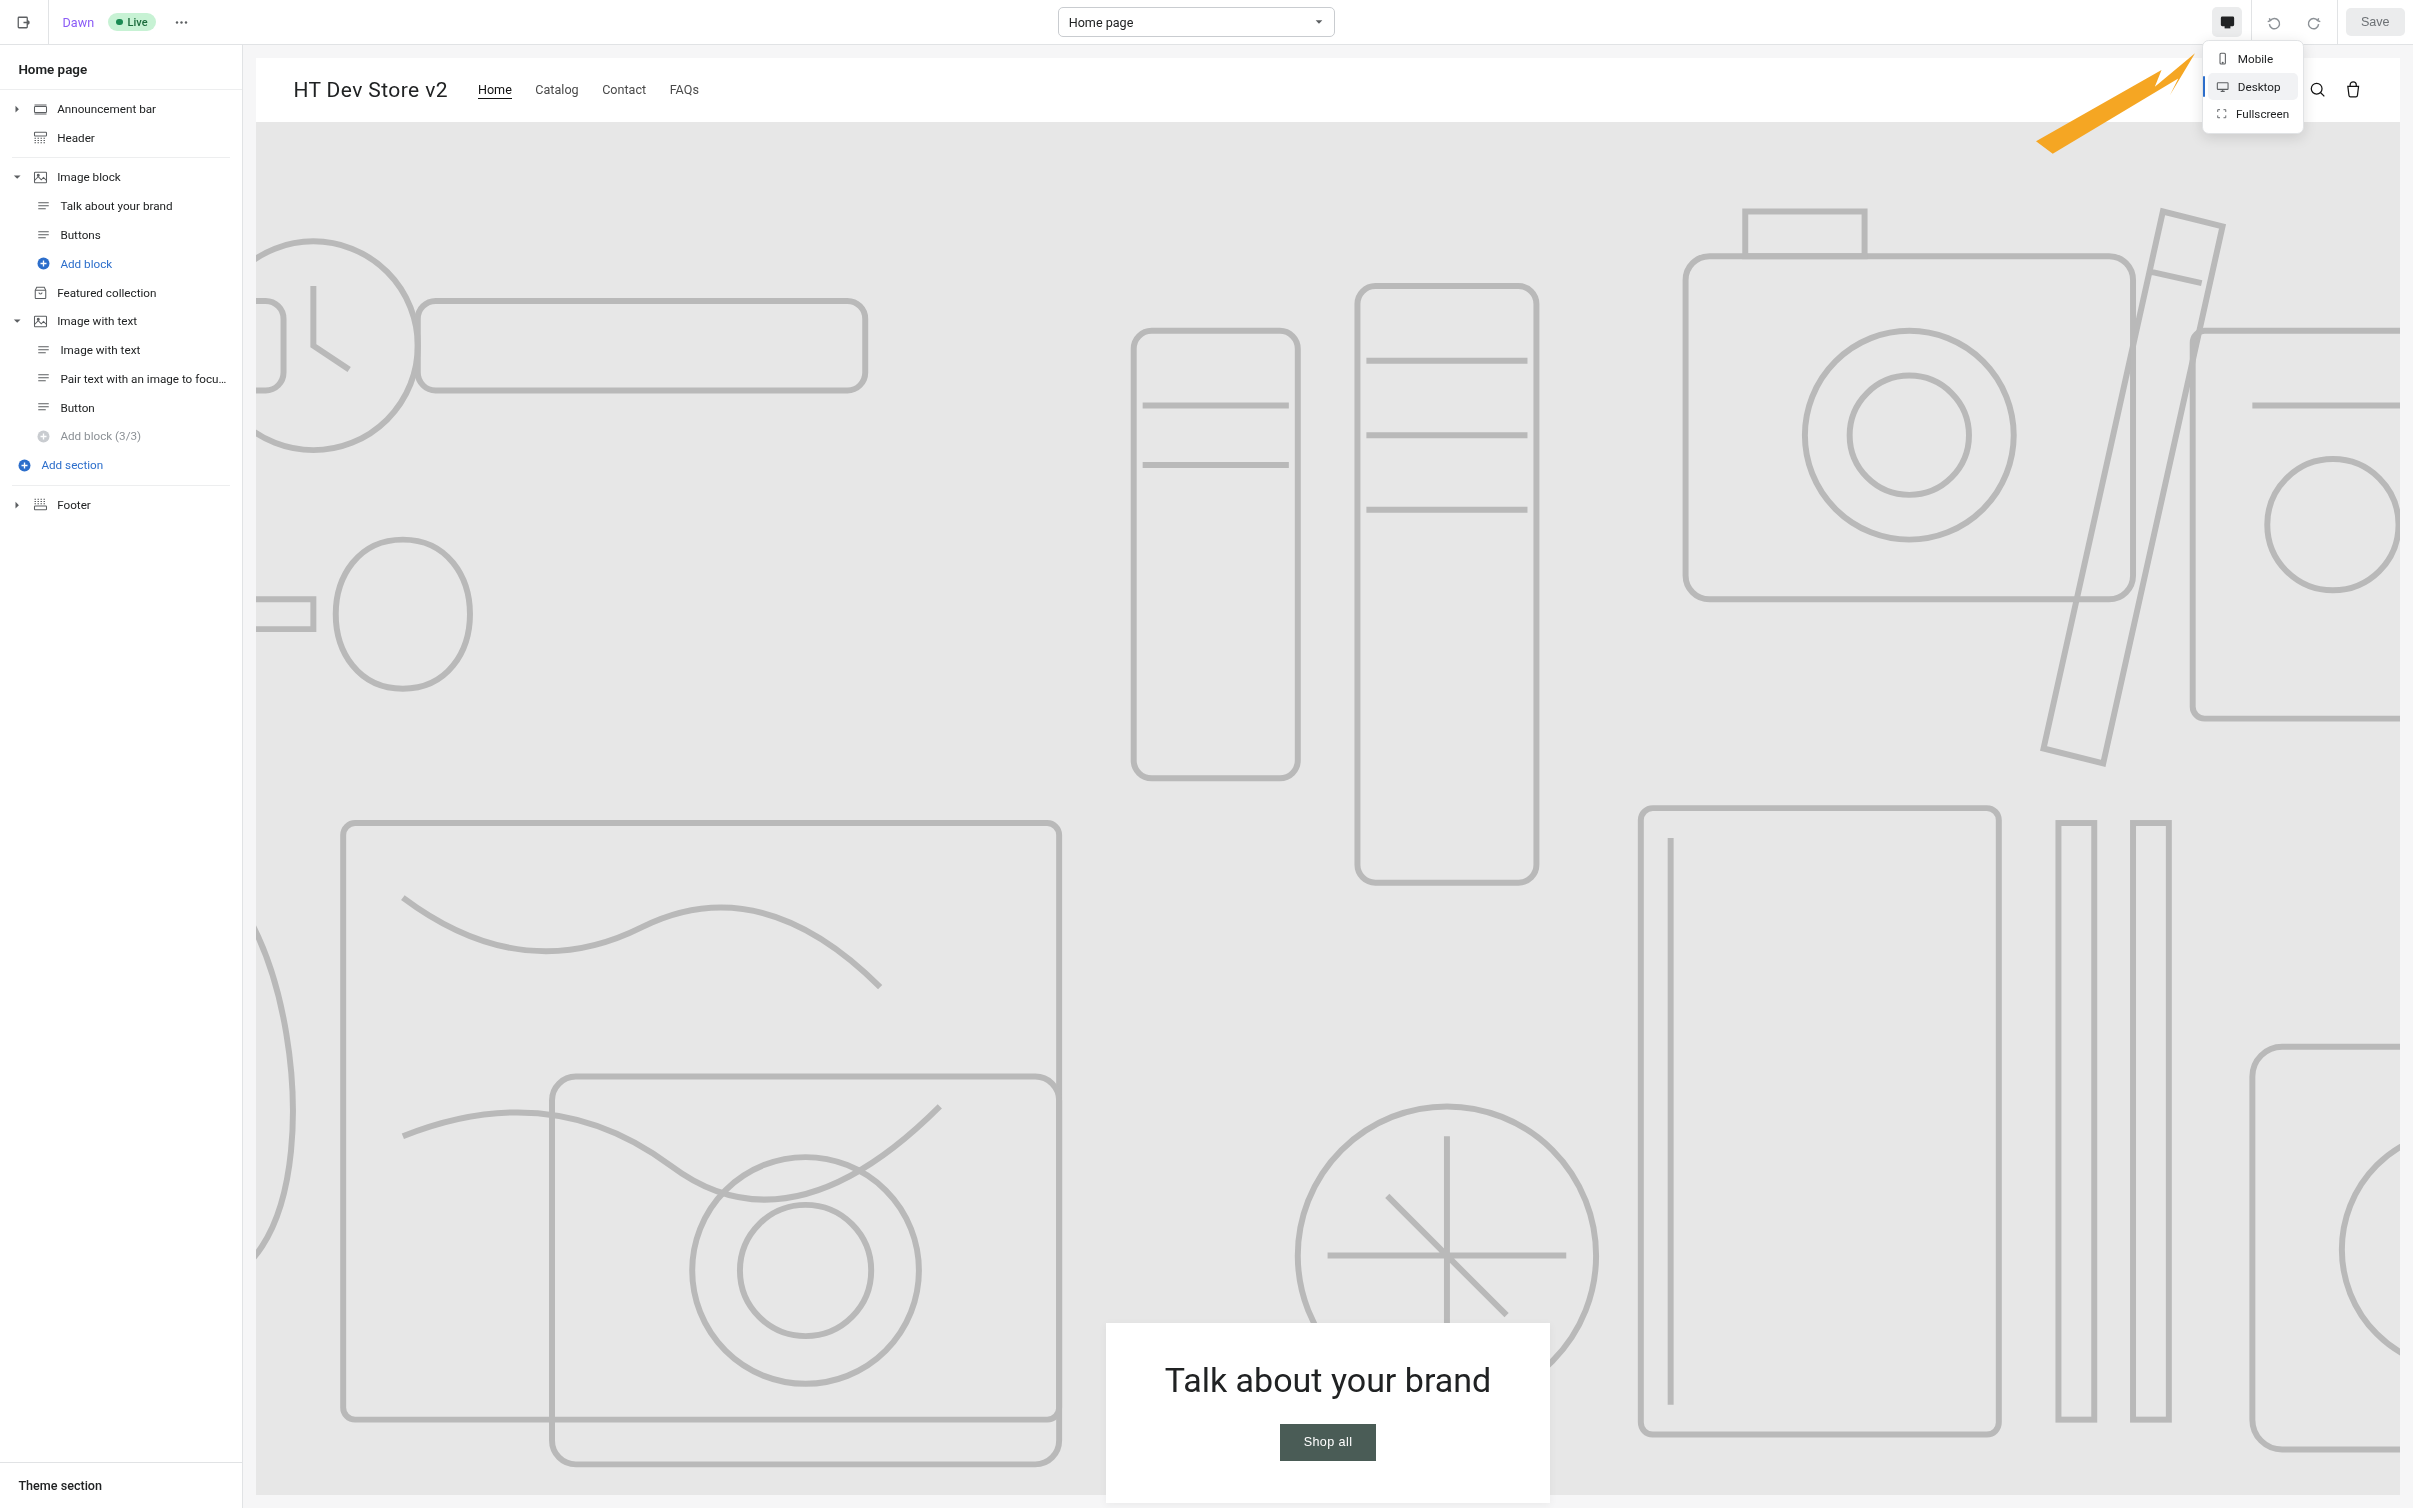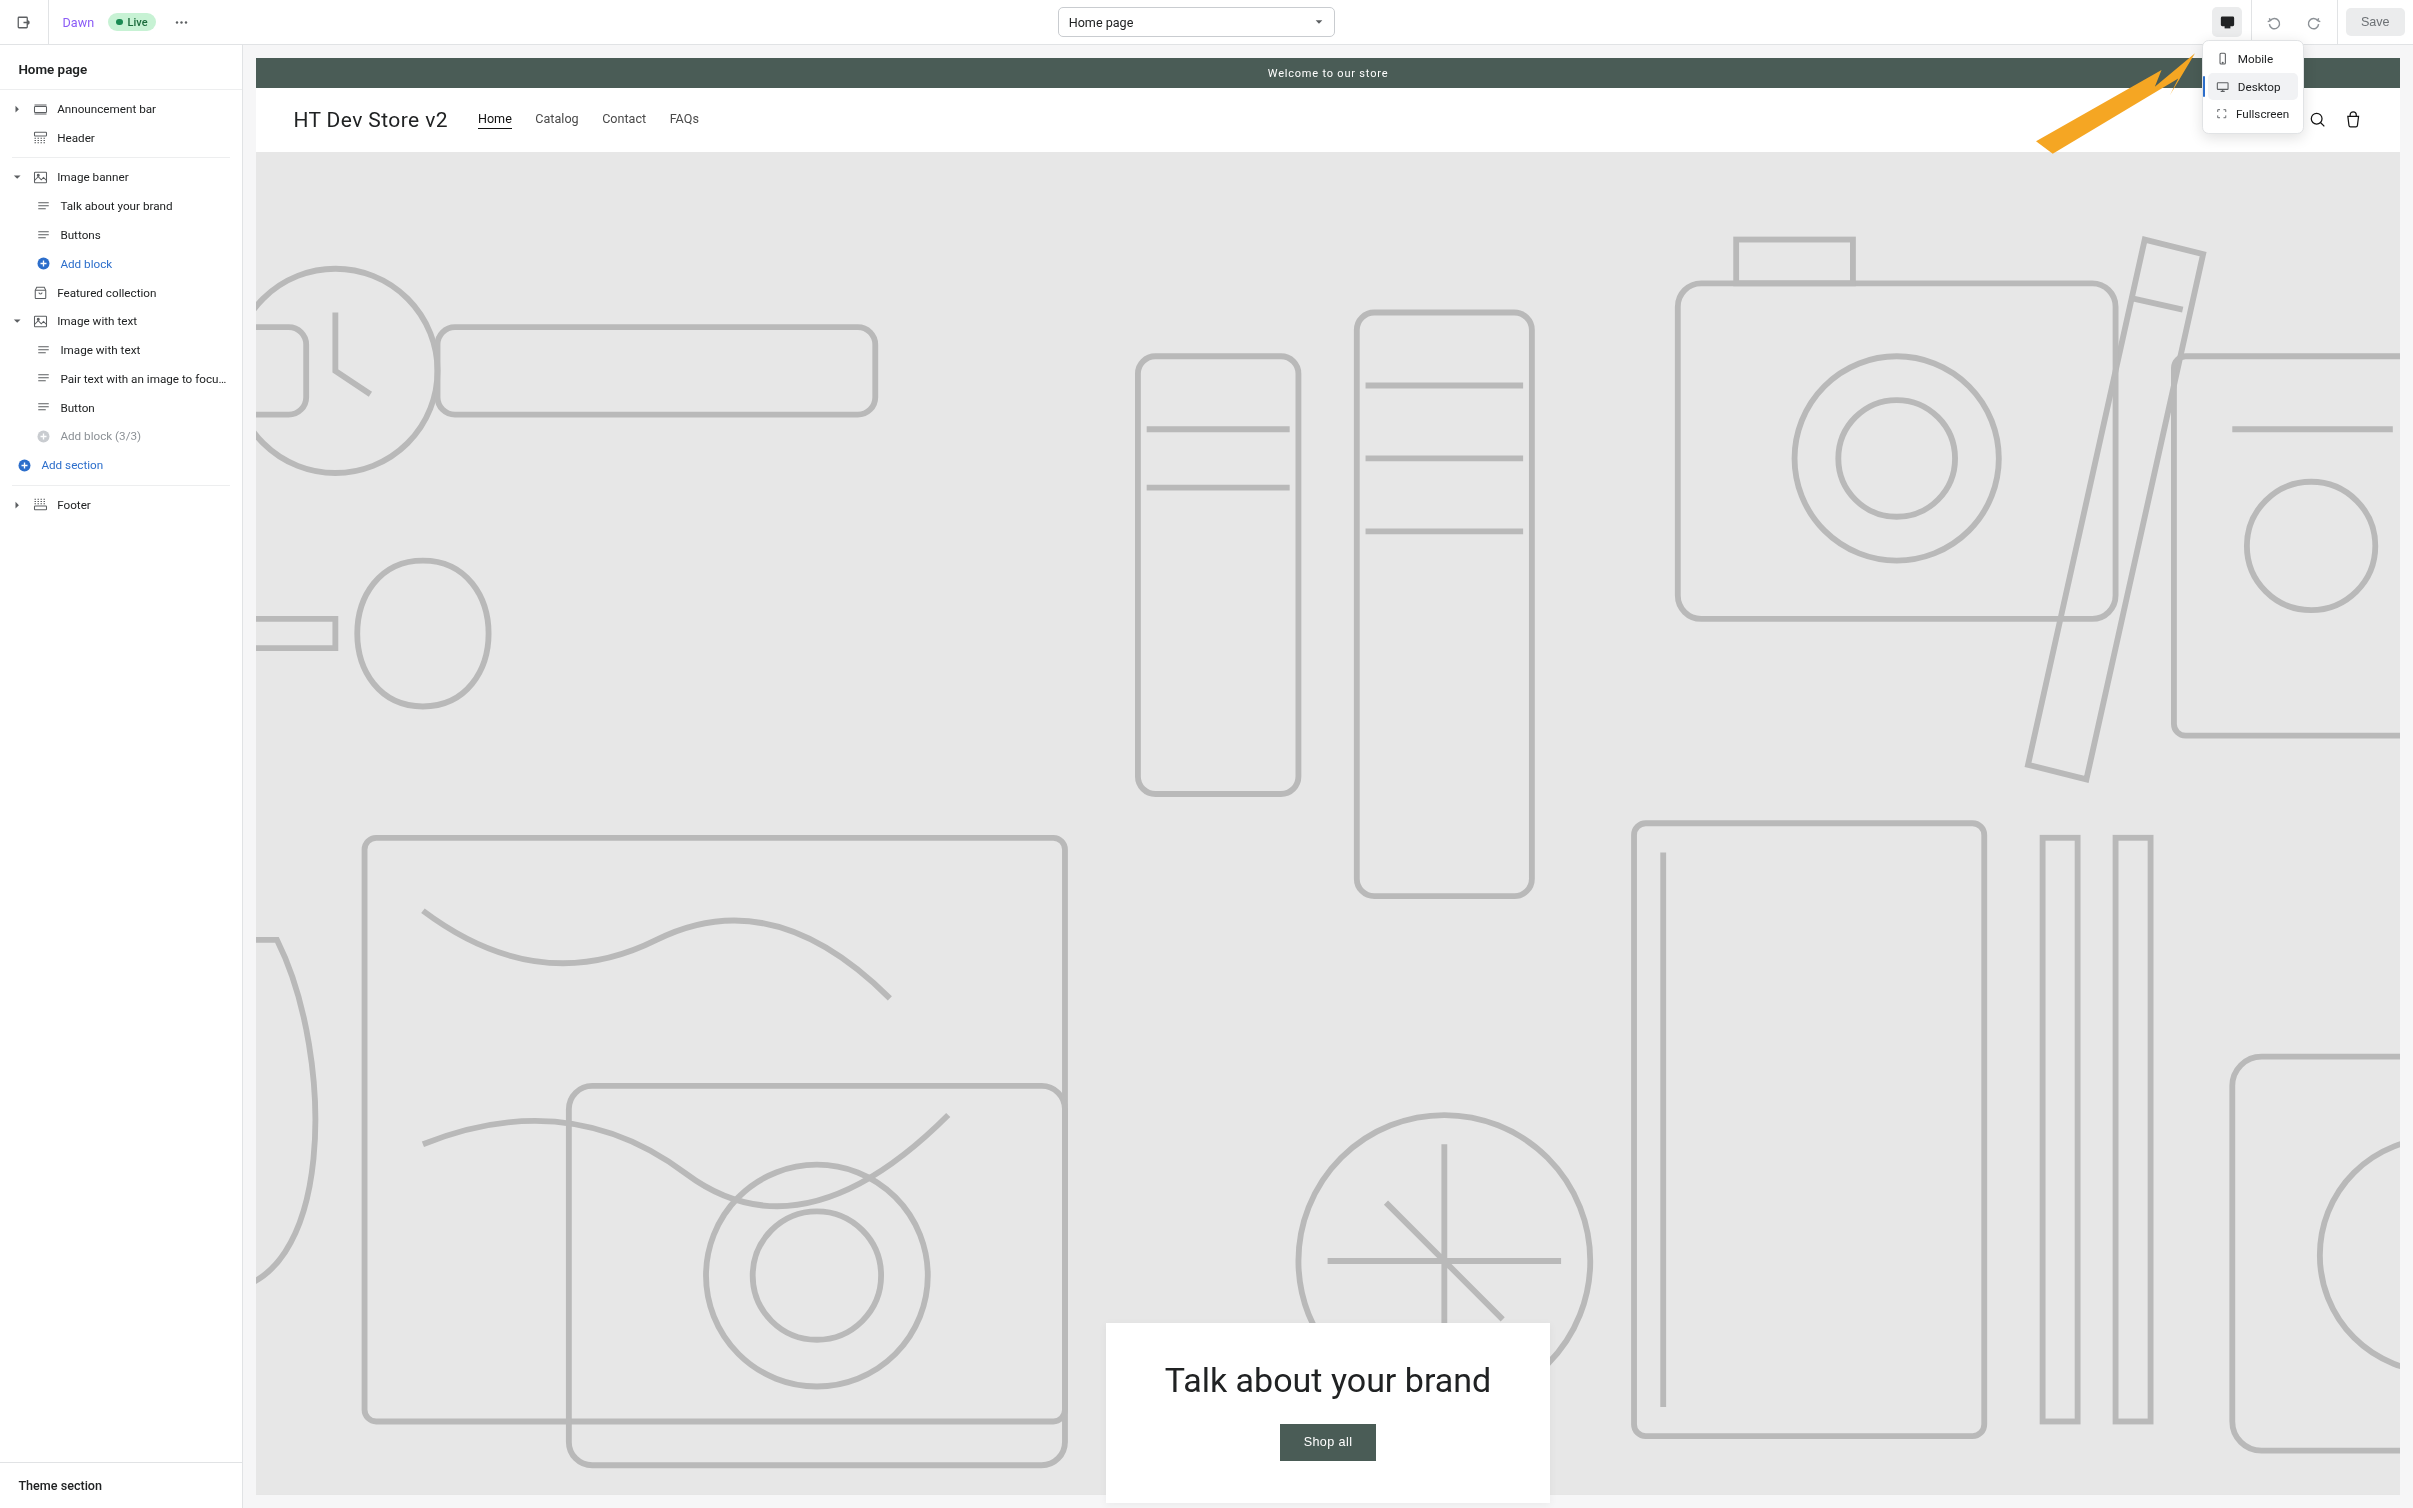--- a/index.html
+++ b/index.html
@@ -188,21 +188,21 @@
                 <path d="M1 3l4 4 4-4z"></path>
               </svg>
             </span>
           <span class="sb-icon">
               <svg viewBox="0 0 20 20" fill="none" stroke="#5c5f62" stroke-width="1.4">
                 <rect x="2" y="3" width="16" height="14" rx="1"></rect>
                 <path d="M2 14l5-5 4 4 3-3 4 4"></path>
                 <circle cx="7" cy="7" r="1.3" fill="#5c5f62"></circle>
               </svg>
             </span>
-          <span class="sb-label">Image banner</span>
+          <span class="sb-label">Image block</span>
         </div>
         <div class="sb-row sb-child">
           <span class="sb-icon">
               <svg viewBox="0 0 20 20" fill="none" stroke="#5c5f62" stroke-width="1.5">
                 <path d="M3 5h14M3 9h14M3 13h10"></path>
               </svg>
             </span>
           <span class="sb-label">Talk about your brand</span>
         </div>
         <div class="sb-row sb-child">
@@ -313,21 +313,20 @@
       <div class="sidebar-footer">Theme section</div>
     </div>
 
     <div class="preview-wrap">
 
       <svg class="arrow" viewBox="0 0 190 120">
           <polygon points="0,105 150,20 142,40 190,0 160,50 170,30 20,120" fill="#f5a623"></polygon>
         </svg>
 
       <div class="preview">
-        <div class="announcement">Welcome to our store</div>
         <div class="store-header">
           <div class="store-logo">HT Dev Store v2</div>
           <div class="store-nav">
             <span class="nav-link active">Home</span>
             <span class="nav-link">Catalog</span>
             <span class="nav-link">Contact</span>
             <span class="nav-link">FAQs</span>
           </div>
           <div class="header-actions">
             <span>

